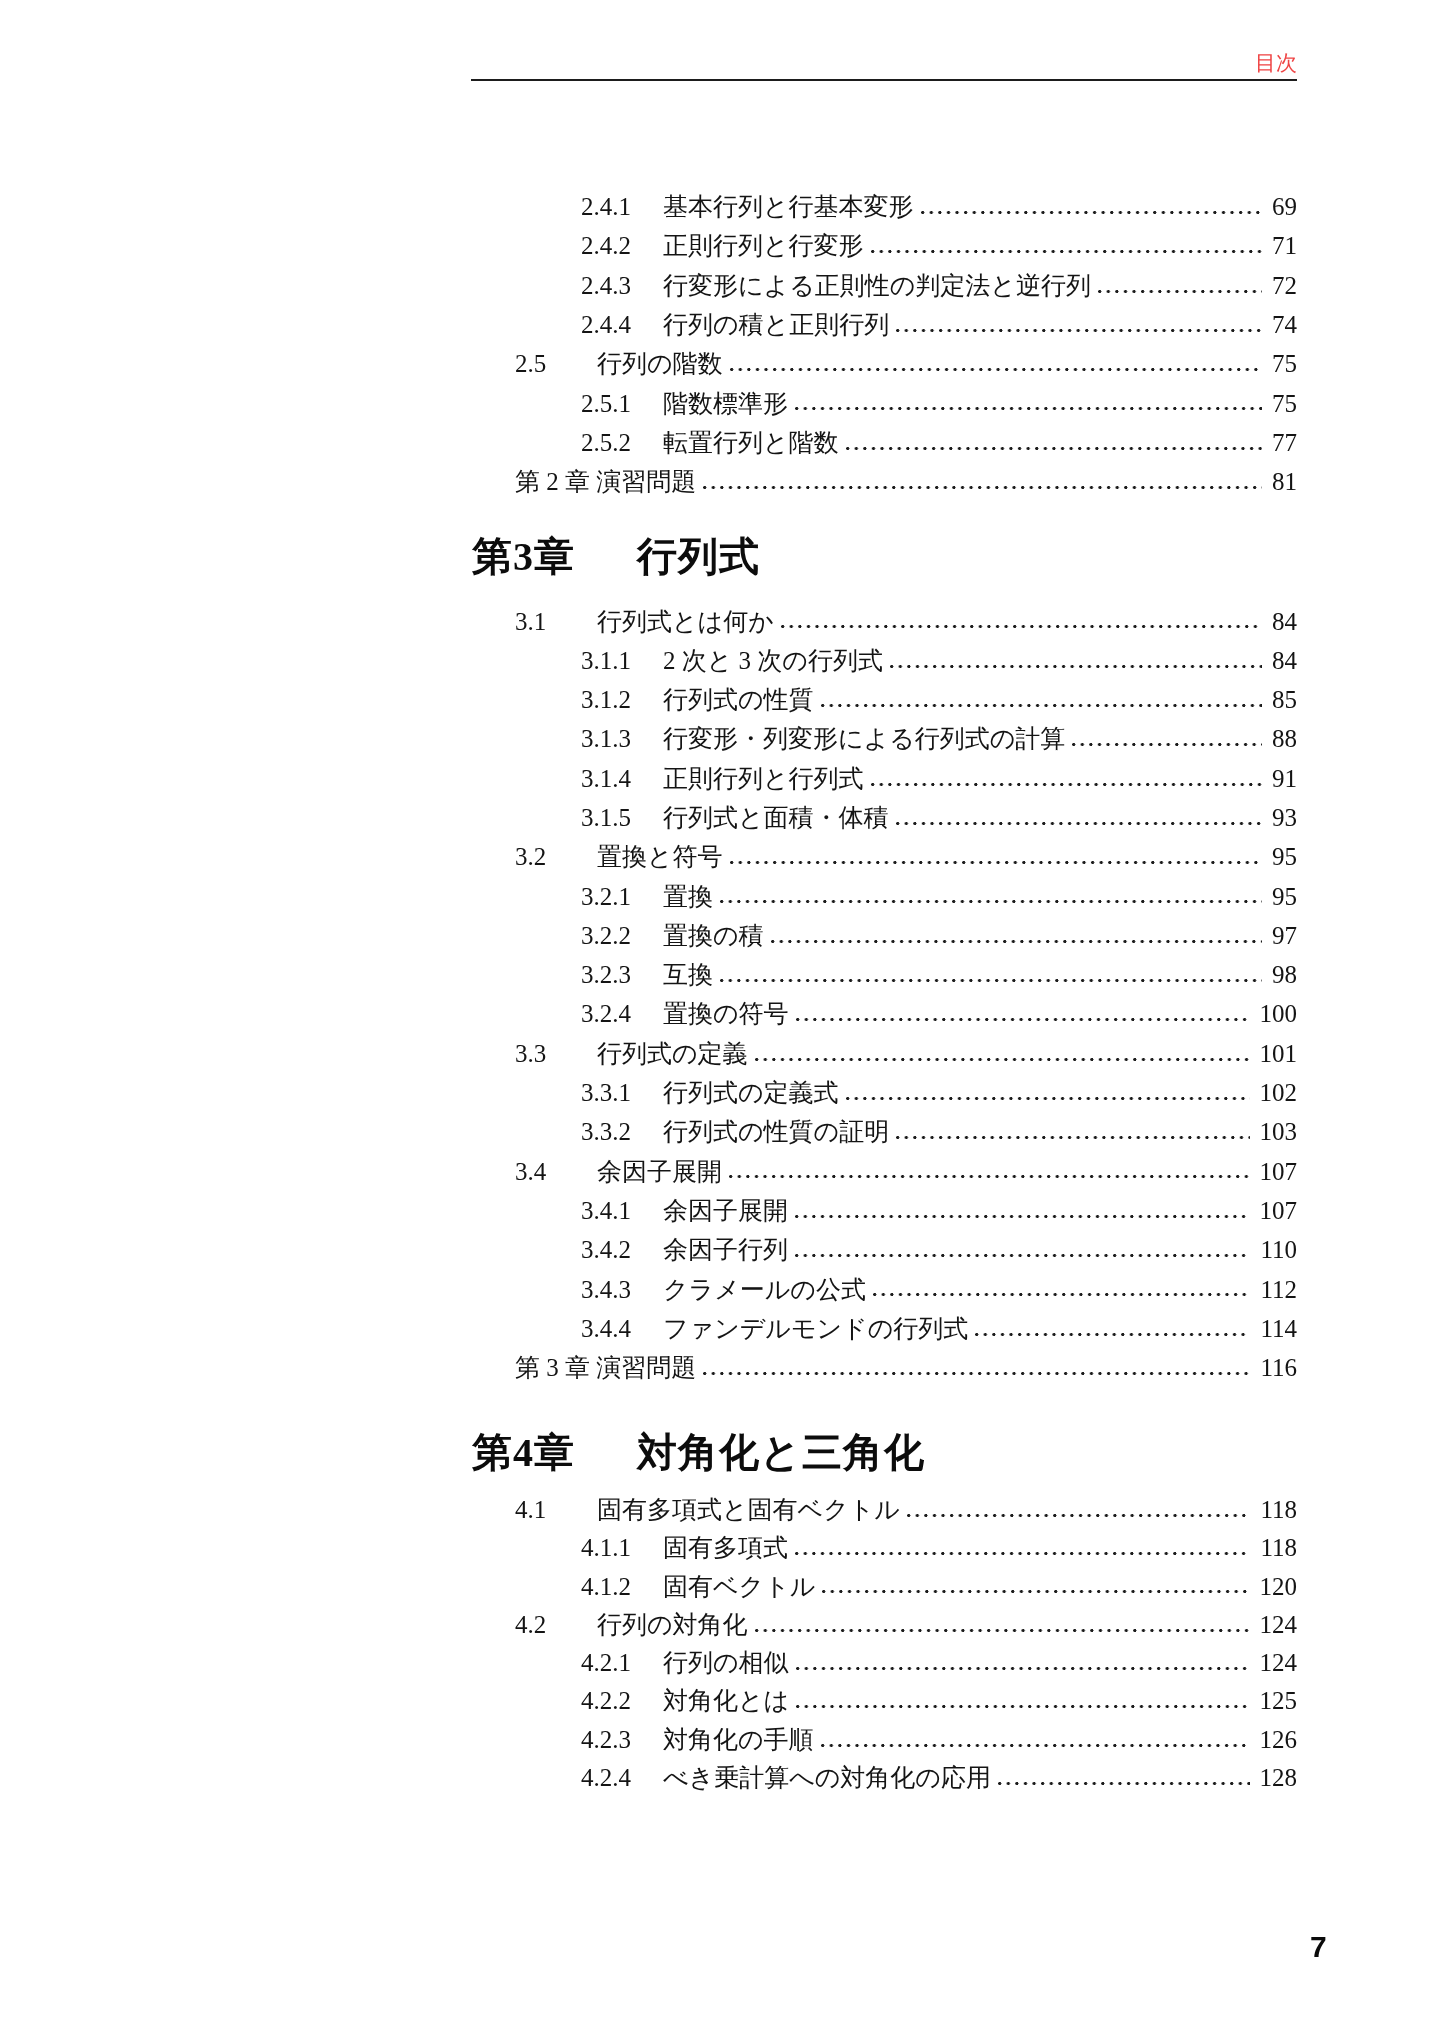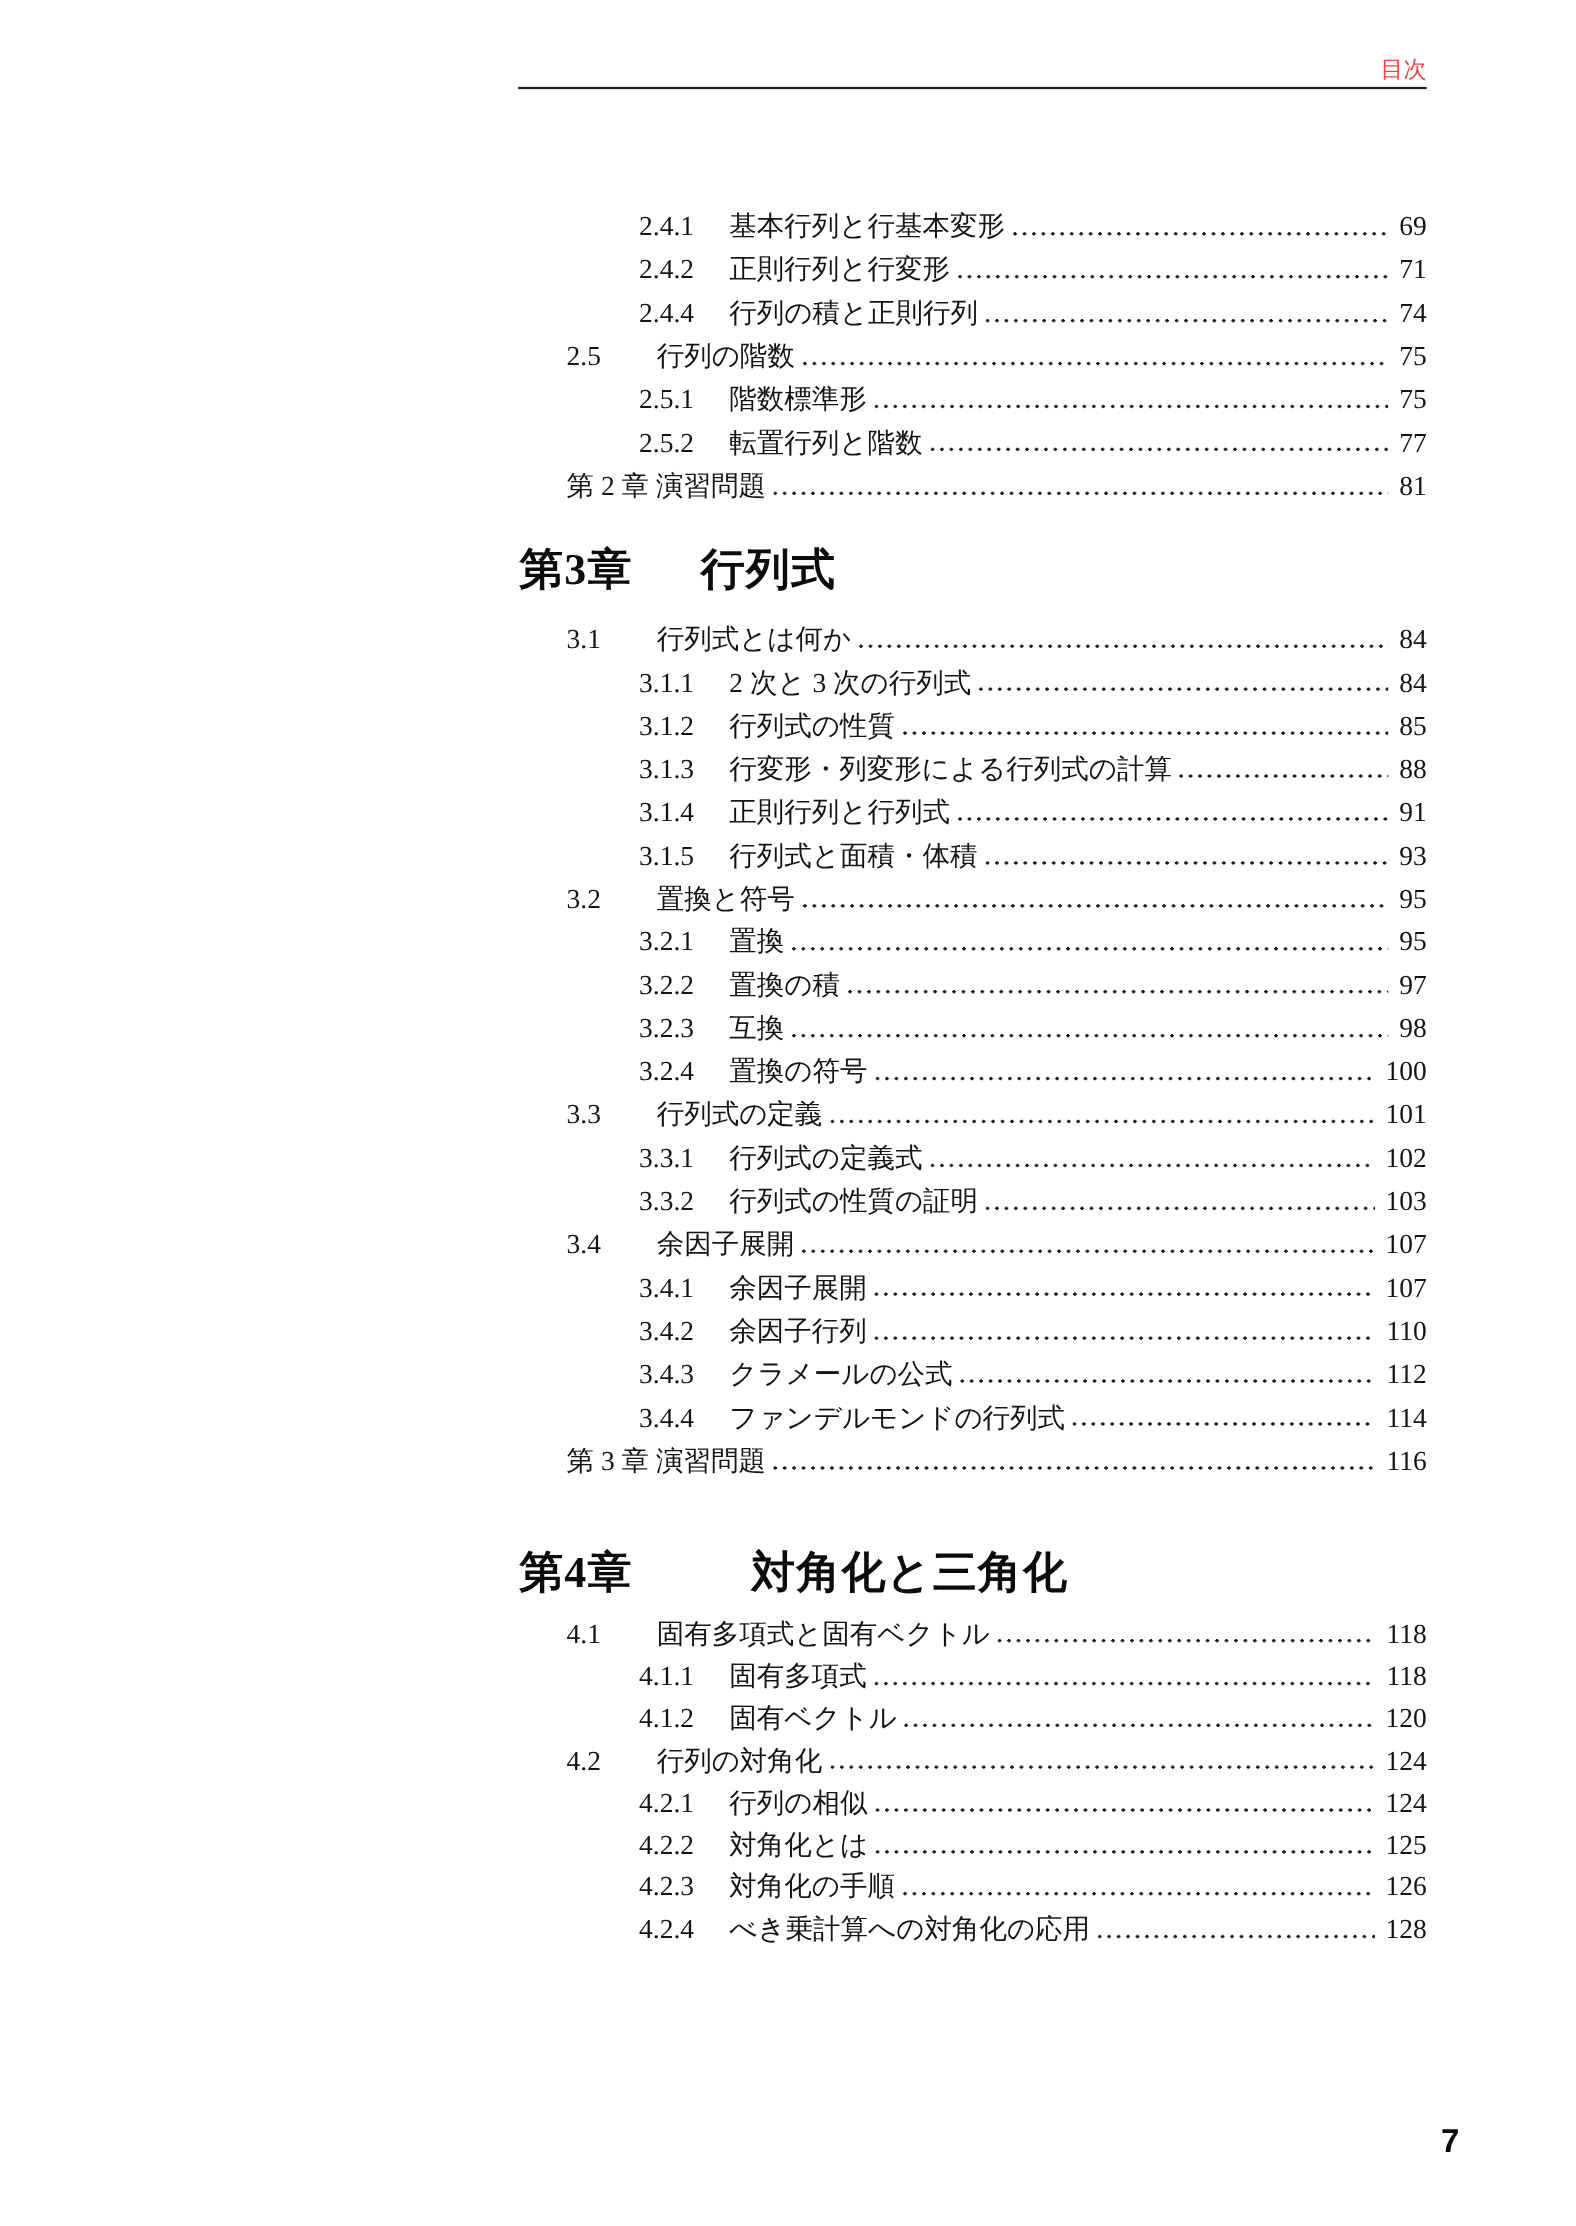--- a/index.html
+++ b/index.html
@@ -35,21 +35,21 @@
   }
   .pnum{flex:0 0 auto;text-align:left;}
   .chapter{
     display:flex;align-items:flex-start;height:48px;padding-left:1px;
     font-family:Liberation Serif, serif;
     font-weight:700;font-size:40px;color:#0c0c0c;letter-spacing:1px;
   }
   .chapter .ch-num{margin-right:62px;}
   .gap-ch3{margin-top:28px;}
   .gap-after-ch3{margin-top:24px;}
-  .gap-ch4{margin-top:54px;gap:46px;}
+  .gap-ch4{margin-top:38px;}
   .gap-after-ch4{margin-top:17px;}
   .footer-page{
     position:absolute;left:1310px;top:1930px;
     font-family:"Liberation Sans","DejaVu Sans",sans-serif;
     font-weight:700;font-size:30px;color:#0a0a0a;
   }
 </style>
 </head>
 <body>
 
@@ -64,20 +64,26 @@
         <span class="leader"></span>
         <span class="pnum">69</span>
       </div>
       <div class="row sub">
         <span class="num">2.4.2</span>
         <span class="title">正則行列と行変形</span>
         <span class="leader"></span>
         <span class="pnum">71</span>
       </div>
       <div class="row sub">
+        <span class="num">2.4.3</span>
+        <span class="title">行変形による正則性の判定法と逆行列</span>
+        <span class="leader"></span>
+        <span class="pnum">72</span>
+      </div>
+      <div class="row sub">
         <span class="num">2.4.4</span>
         <span class="title">行列の積と正則行列</span>
         <span class="leader"></span>
         <span class="pnum">74</span>
       </div>
       <div class="row sec">
         <span class="num">2.5</span>
         <span class="title">行列の階数</span>
         <span class="leader"></span>
         <span class="pnum">75</span>

